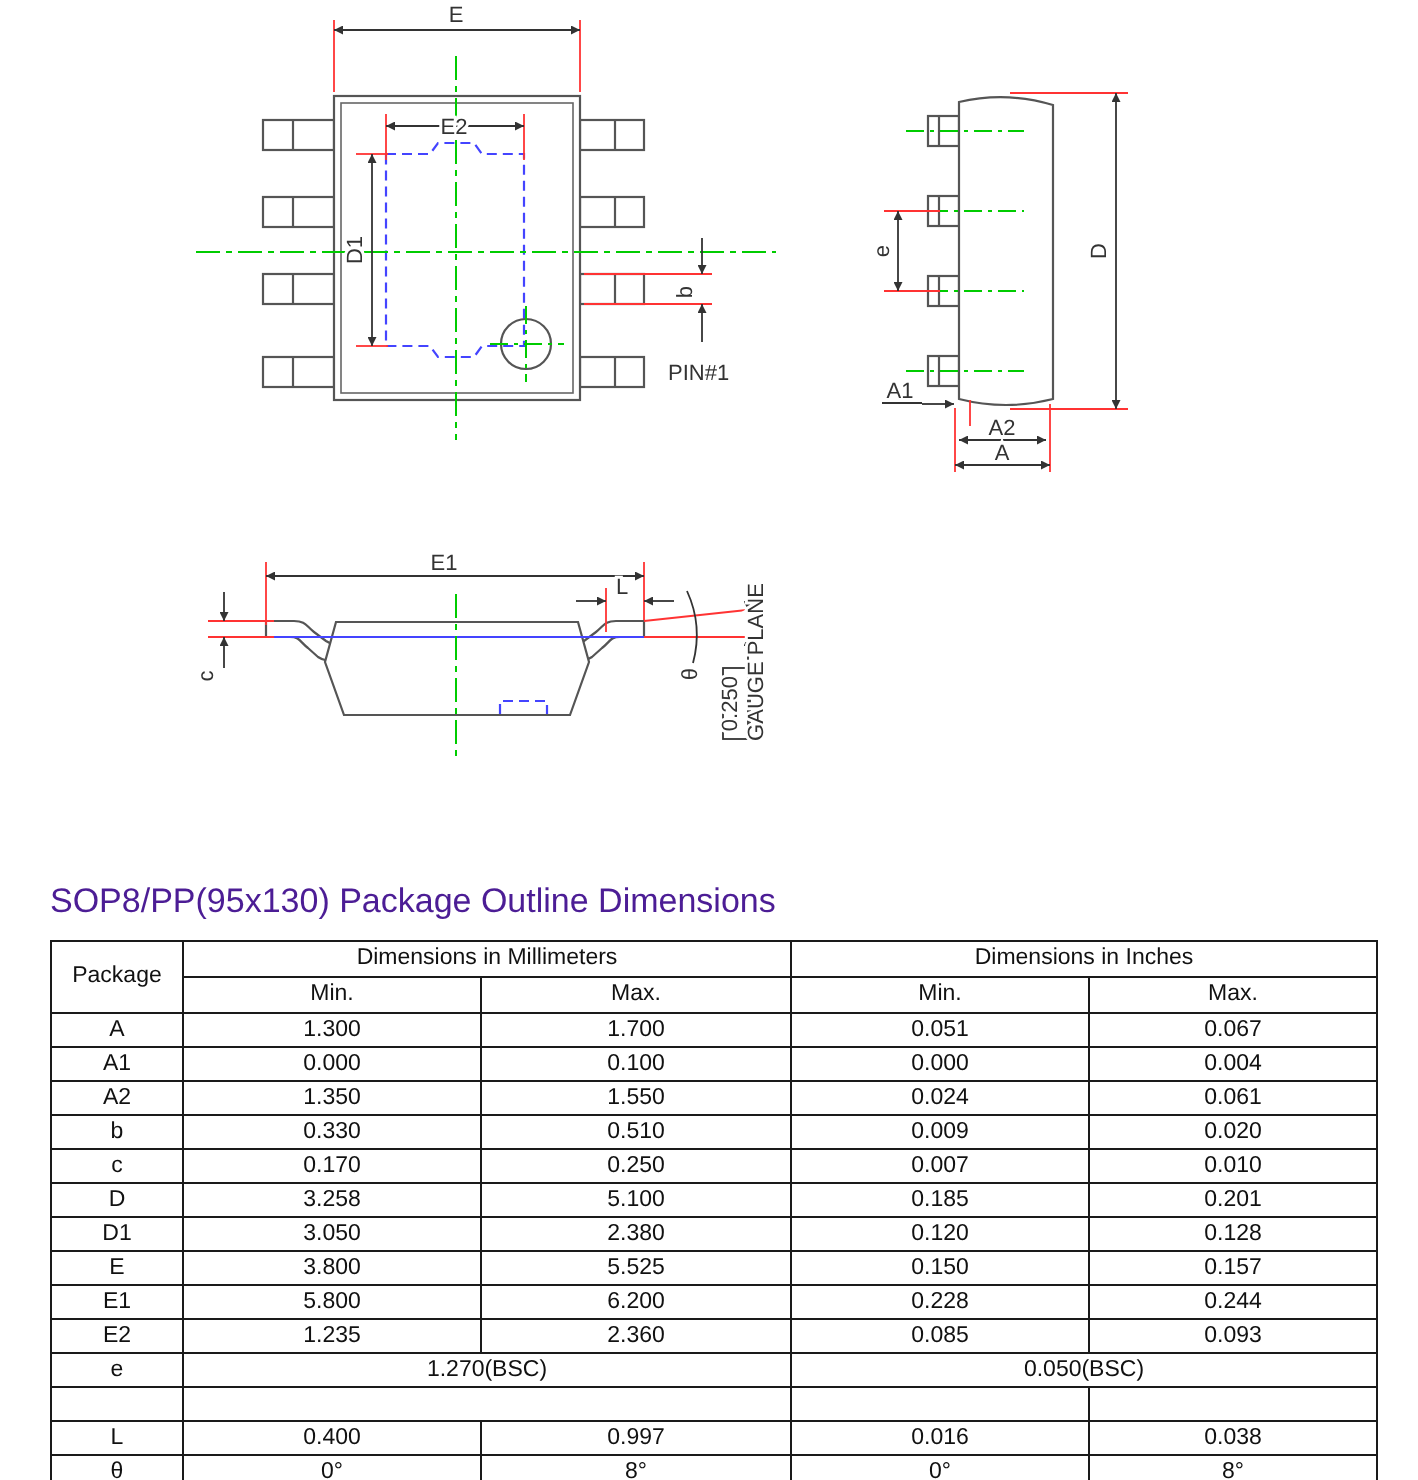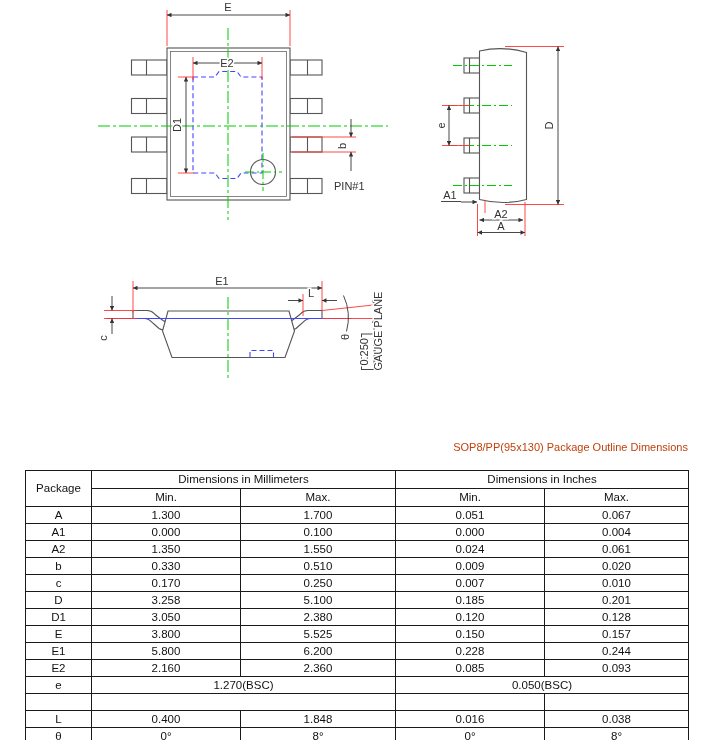--- a/index.html
+++ b/index.html
@@ -10,22 +10,22 @@
   svg text.halo{paint-order:stroke;stroke:#fff;stroke-width:3px;}
   .body-line{stroke:#555;stroke-width:1.1;fill:none;}
   .body-fill{stroke:#555;stroke-width:1.1;fill:#fff;}
   .thin{stroke:#666;stroke-width:0.8;fill:none;}
   .dim{stroke:#333;stroke-width:0.9;fill:none;}
   .red{stroke:#ff3333;stroke-width:0.9;fill:none;}
   .cl{stroke:#00cc00;stroke-width:1;fill:none;stroke-dasharray:12,3,3,3;}
   .cls{stroke:#00cc00;stroke-width:1;fill:none;stroke-dasharray:9,3,2,3;}
   .hid{stroke:#4444ff;stroke-width:1.1;fill:none;stroke-dasharray:5,3;}
   .bplane{stroke:#4444ff;stroke-width:1.1;fill:none;}
-  .title{position:absolute;top:441px;left:25px;width:663px;text-align:right;
-         font-size:11px;color:#c2410c;}
+  .title{position:absolute;top:441px;left:25px;width:663px;text-align:left;
+         font-size:17px;color:#4c1d95;}
   table.dims{position:absolute;left:25px;top:470px;width:663px;border-collapse:collapse;
              table-layout:fixed;font-size:11.5px;color:#111;}
   table.dims th,table.dims td{border:1px solid #1a1a1a;text-align:center;padding:0;
              font-weight:normal;height:16px;line-height:15px;overflow:hidden;}
   table.dims thead th{height:17px;}
 </style>
 </head>
 <body>
 
 <div class="page">
@@ -264,40 +264,40 @@
     </tr>
     <tr>
       <td>E1</td>
       <td>5.800</td>
       <td>6.200</td>
       <td>0.228</td>
       <td>0.244</td>
     </tr>
     <tr>
       <td>E2</td>
-      <td>2.160</td>
+      <td>1.235</td>
       <td>2.360</td>
       <td>0.085</td>
       <td>0.093</td>
     </tr>
     <tr>
       <td>e</td>
       <td colspan="2">1.270(BSC)</td>
       <td colspan="2">0.050(BSC)</td>
     </tr>
     <tr>
       <td></td>
       <td colspan="2"></td>
       <td></td>
       <td></td>
     </tr>
     <tr>
       <td>L</td>
       <td>0.400</td>
-      <td>1.848</td>
+      <td>0.997</td>
       <td>0.016</td>
       <td>0.038</td>
     </tr>
     <tr>
       <td>θ</td>
       <td>0°</td>
       <td>8°</td>
       <td>0°</td>
       <td>8°</td>
     </tr>

